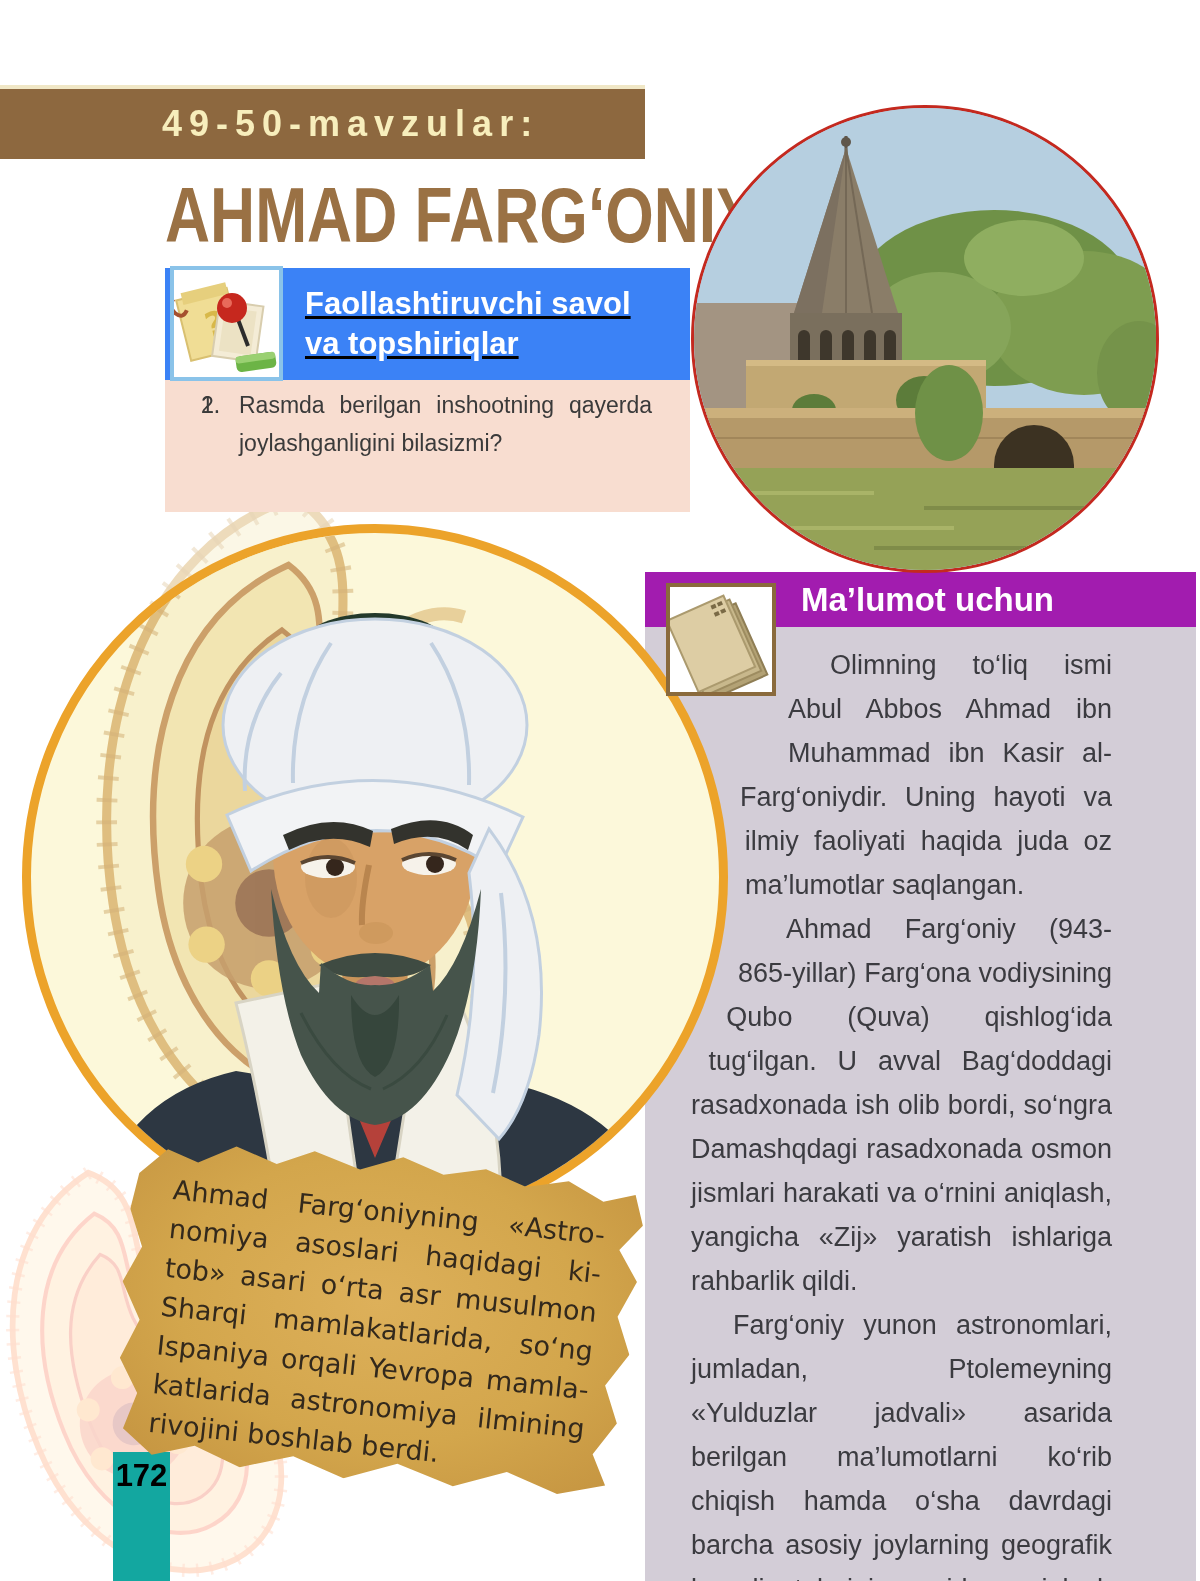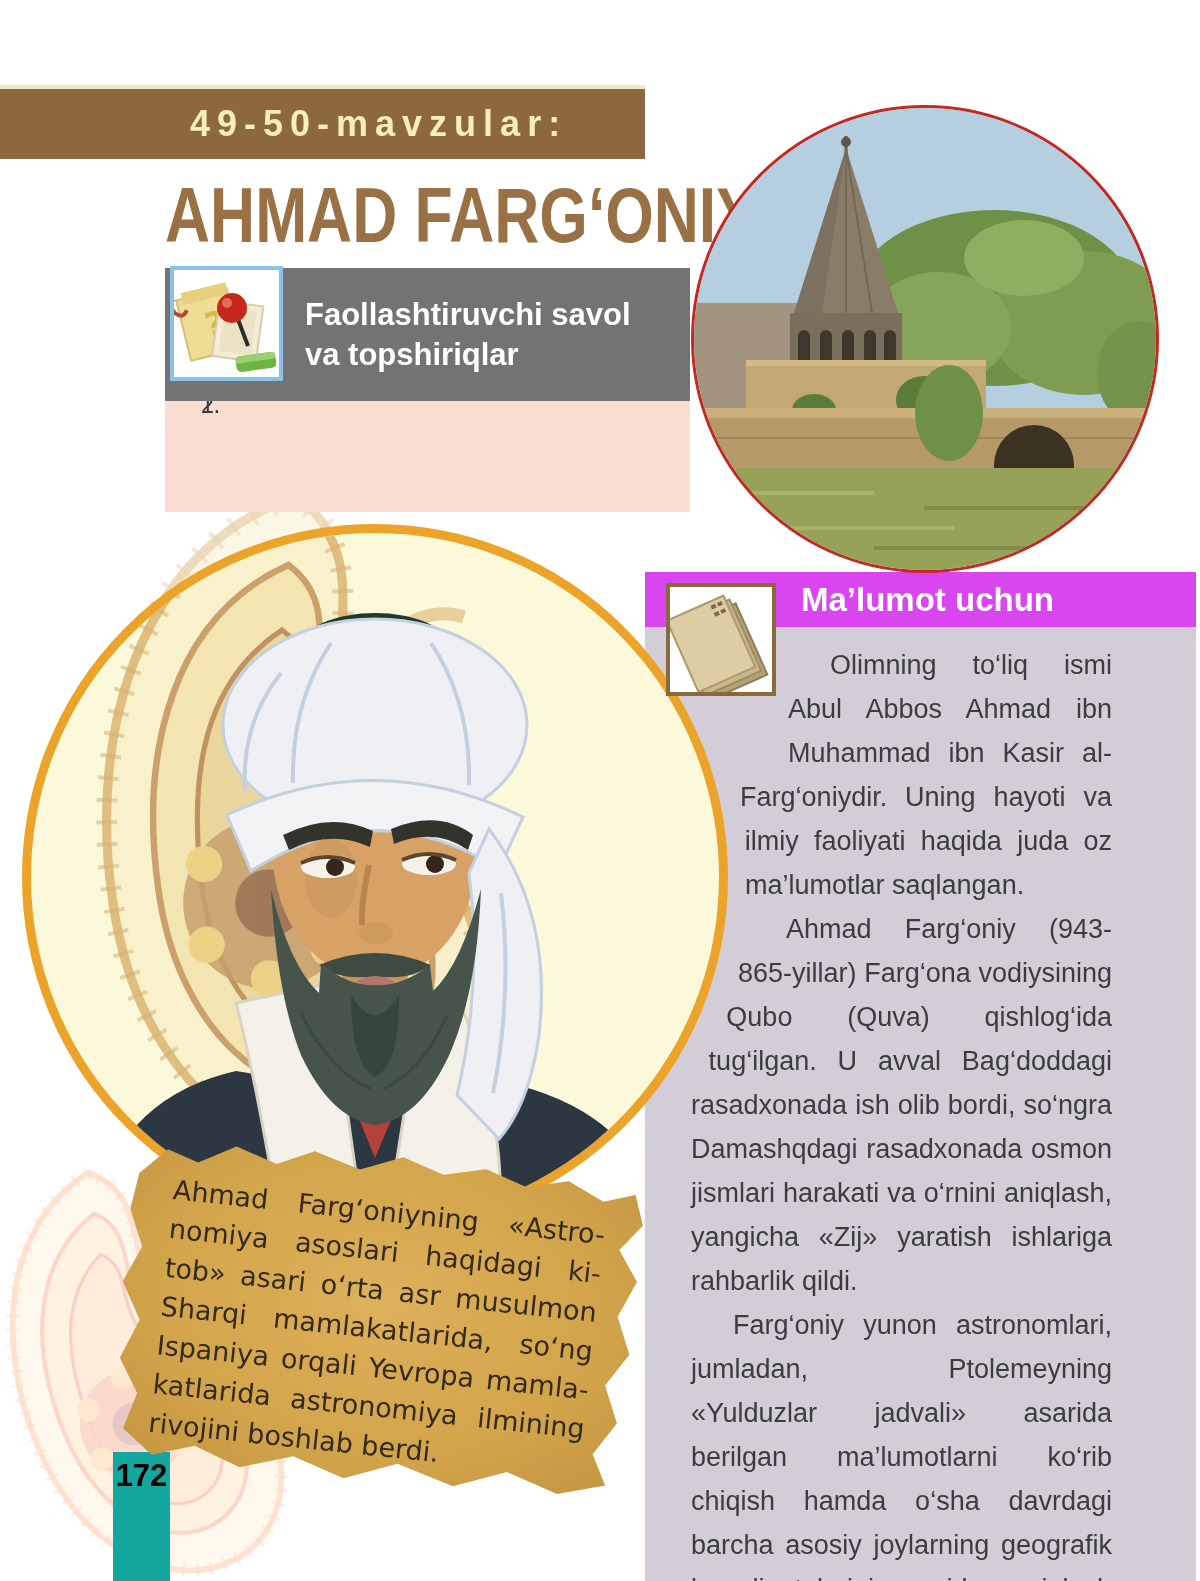--- a/index.html
+++ b/index.html
@@ -4,43 +4,43 @@
 <style>
   html,body{margin:0;padding:0;}
   body{width:1200px;height:1581px;position:relative;overflow:hidden;background:#ffffff;
        font-family:"Liberation Sans",sans-serif;}
   .abs{position:absolute;}
 
   
   .topic-banner{left:0;top:85px;width:645px;height:74px;background:#8d683f;
     border-top:4px solid #f0e7c6;box-sizing:border-box;display:flex;align-items:center;
     padding-left:162px;z-index:2;}
-  .topic-banner span{color:#f7eebc;font-weight:bold;font-size:36px;letter-spacing:7px;margin-left:28px;}
+  .topic-banner span{color:#f7eebc;font-weight:bold;font-size:36px;letter-spacing:7px;}
   .main-title{left:165px;top:170px;width:620px;margin:0;color:#9a7144;font-size:78px;
     font-weight:bold;white-space:nowrap;transform:scaleX(0.80);transform-origin:left top;
     letter-spacing:0px;z-index:2;}
 
   
-  .act-header{left:165px;top:268px;width:525px;height:133px;background:#737373;z-index:3;
-    display:flex;align-items:center;box-sizing:border-box;padding-left:140px;}
+  .act-header{left:165px;top:268px;width:525px;height:112px;background:#3b82f6;z-index:3;
+    display:flex;align-items:center;box-sizing:border-box;padding-left:140px;text-decoration:underline;}
   .act-header span{color:#ffffff;font-weight:bold;font-size:31px;line-height:40px;white-space:pre-line;}
   .act-body{left:165px;top:372px;width:525px;height:140px;background:#f8ddd0;z-index:2;}
   .q-list{list-style:none;margin:14px 0 0 0;padding:0 38px 0 0;}
   .q-list li{position:relative;padding-left:74px;margin-bottom:4px;font-size:23px;
     line-height:38px;color:#3a3a3a;text-align:justify;}
   .q-num{position:absolute;left:36px;top:0;}
   .icon-box{background:#ffffff;box-sizing:border-box;z-index:4;}
   .act-icon-box{left:170px;top:266px;width:113px;height:115px;border:4px solid #8ac3e9;}
 
   
   .photo-circle{left:691px;top:105px;width:468px;height:468px;border-radius:50%;
     border:3px solid #c4291f;box-sizing:border-box;overflow:hidden;z-index:5;background:#b6cfe0;}
 
   
-  .info-header{left:645px;top:572px;width:551px;height:55px;background:#d946ef;z-index:3;
+  .info-header{left:645px;top:572px;width:551px;height:55px;background:#a21caf;z-index:3;
     display:flex;align-items:center;box-sizing:border-box;padding-left:156px;}
   .info-header span{color:#ffffff;font-weight:bold;font-size:33px;}
   .info-icon-box{left:666px;top:583px;width:110px;height:113px;border:4px solid #8a6a3c;z-index:6;}
   .info-panel{left:645px;top:627px;width:551px;height:954px;background:#d3cdd7;z-index:4;
     box-sizing:border-box;padding:16px 84px 0 46px;color:#3b3b40;font-size:27px;line-height:44px;}
   .float-icon{float:left;width:97px;height:92px;}
   .float-circle{float:left;clear:left;width:60px;height:515px;
     shape-outside:circle(370px at -316px 144px);}
   .info-para{margin:0;text-align:justify;text-indent:42px;hyphens:manual;}
 
@@ -116,20 +116,21 @@
   </div>
   <div class="abs act-body">
     <ol class="q-list">
 
         <li>
           <span class="q-num">1.</span>
         </li>
 
         <li>
           <span class="q-num">2.</span>
+          <span class="q-text">Rasmda berilgan inshootning qayerda joylashganligini bilasizmi?</span>
         </li>
 
     </ol>
   </div>
   <div class="abs icon-box act-icon-box">
     <svg viewBox="0 0 105 107" width="105" height="107">
       <g transform="rotate(-14 40 50)">
         <rect x="8" y="22" width="52" height="62" fill="#f0dd95" stroke="#d9c070" stroke-width="2"></rect>
         <rect x="14" y="16" width="46" height="12" fill="#e6cf7d"></rect>
         <text x="30" y="66" font-size="34" font-weight="bold" fill="#d8b84a" font-family="DejaVu Sans">?</text>

